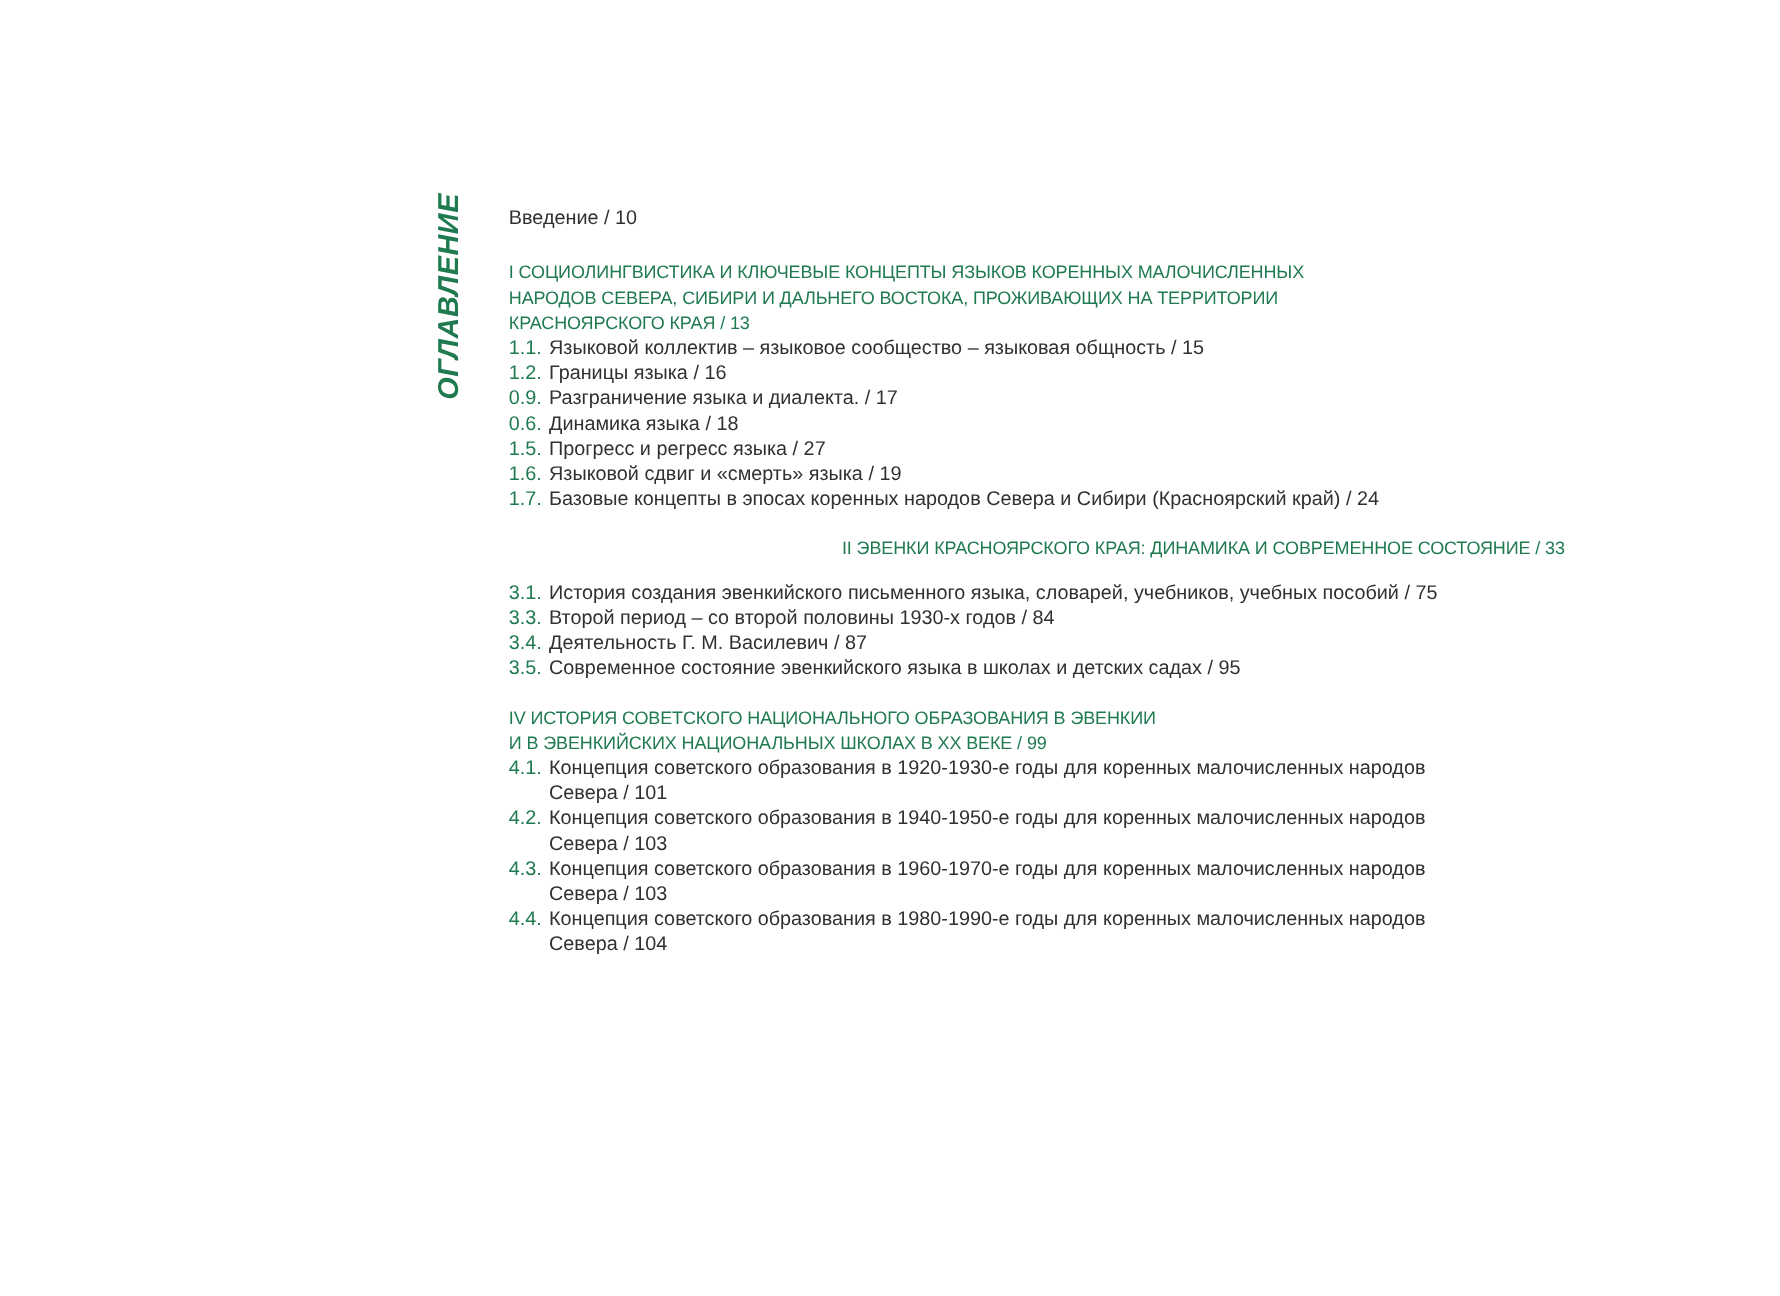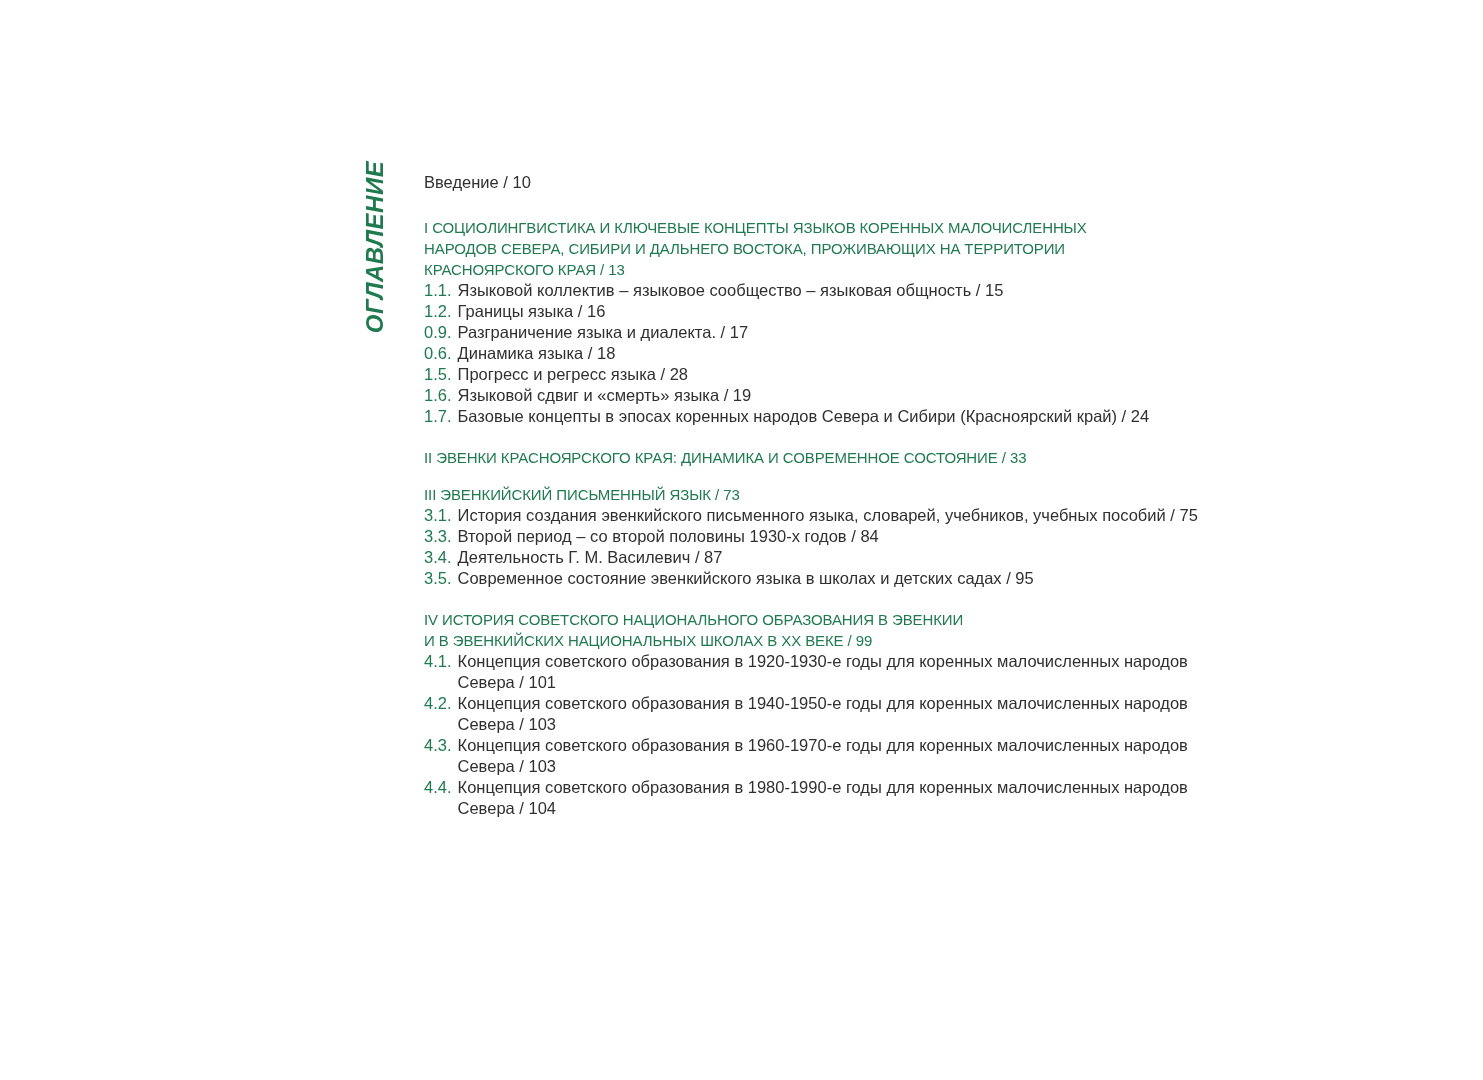--- a/index.html
+++ b/index.html
@@ -29,21 +29,21 @@
     left: 424px;
     top: 172px;
     width: 880px;
   }
   .intro {
     font-size: 16.5px;
     line-height: 21px;
     color: #303030;
   }
   .section-1 { margin-top: 24px; }
-  .section-2 { margin-top: 20px; }
+  .section-2 { margin-top: 20px; text-align: right; }
   .section-3 { margin-top: 16px; }
   .section-4 { margin-top: 20px; }
   .heading {
     font-size: 15px;
     line-height: 21px;
     color: #1f7a50;
     white-space: pre-line;
     letter-spacing: -0.1px;
   }
   .item {
@@ -88,38 +88,37 @@
       <div class="item">
         <span class="num">0.9.</span>
         <span class="txt">Разграничение языка и диалекта.  / 17</span>
       </div>
       <div class="item">
         <span class="num">0.6.</span>
         <span class="txt">Динамика языка  / 18</span>
       </div>
       <div class="item">
         <span class="num">1.5.</span>
-        <span class="txt">Прогресс и регресс языка  / 28</span>
+        <span class="txt">Прогресс и регресс языка  / 27</span>
       </div>
       <div class="item">
         <span class="num">1.6.</span>
         <span class="txt">Языковой сдвиг и «смерть» языка  / 19</span>
       </div>
       <div class="item">
         <span class="num">1.7.</span>
         <span class="txt">Базовые концепты в эпосах коренных народов Севера и Сибири (Красноярский край)  / 24</span>
       </div>
     </div>
 
     <div class="section-2">
       <div class="heading">II  ЭВЕНКИ КРАСНОЯРСКОГО КРАЯ: ДИНАМИКА И СОВРЕМЕННОЕ СОСТОЯНИЕ  / 33</div>
     </div>
 
     <div class="section-3">
-      <div class="heading">III  ЭВЕНКИЙСКИЙ ПИСЬМЕННЫЙ ЯЗЫК / 73</div>
       <div class="item">
         <span class="num">3.1.</span>
         <span class="txt">История создания эвенкийского письменного языка, словарей, учебников, учебных пособий / 75</span>
       </div>
       <div class="item">
         <span class="num">3.3.</span>
         <span class="txt">Второй период – со второй половины 1930-х годов  / 84</span>
       </div>
       <div class="item">
         <span class="num">3.4.</span>

